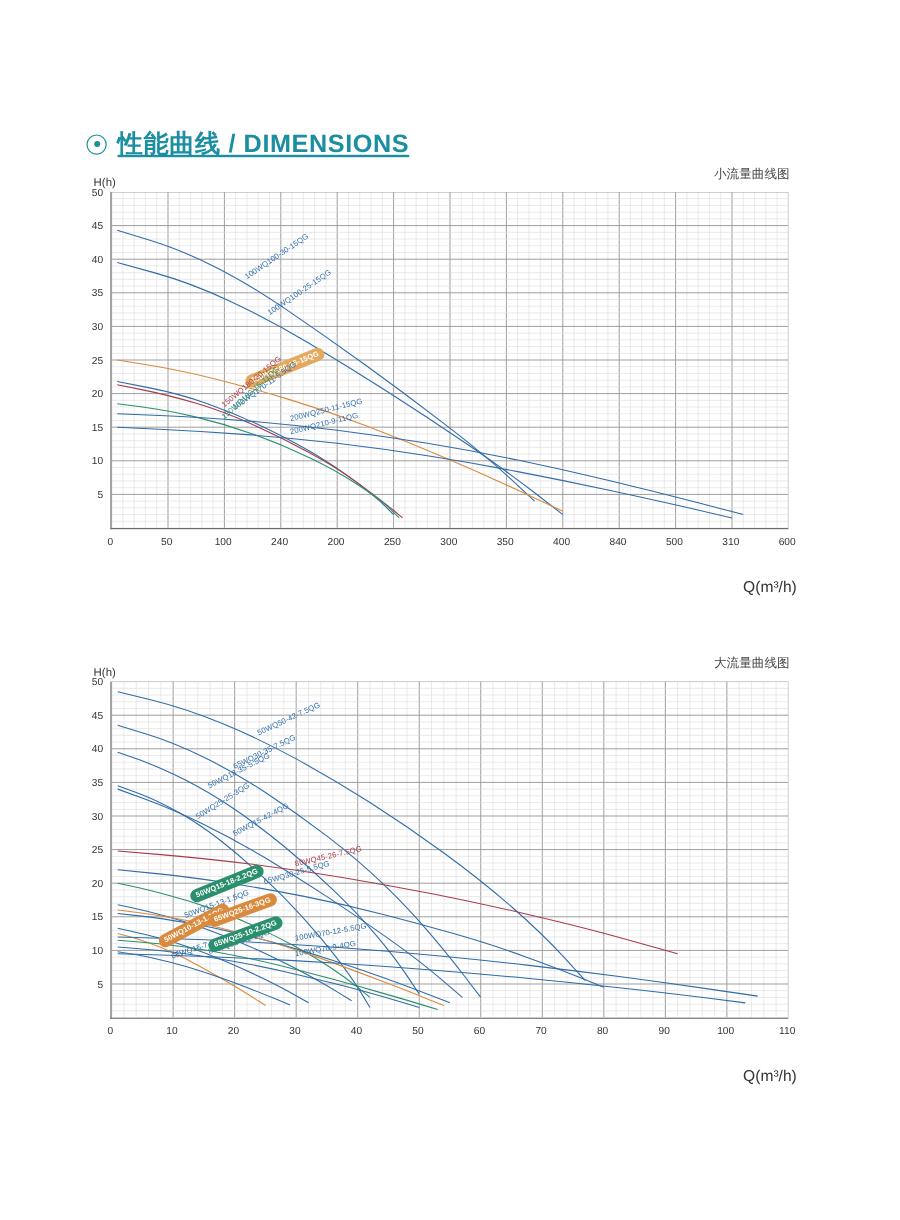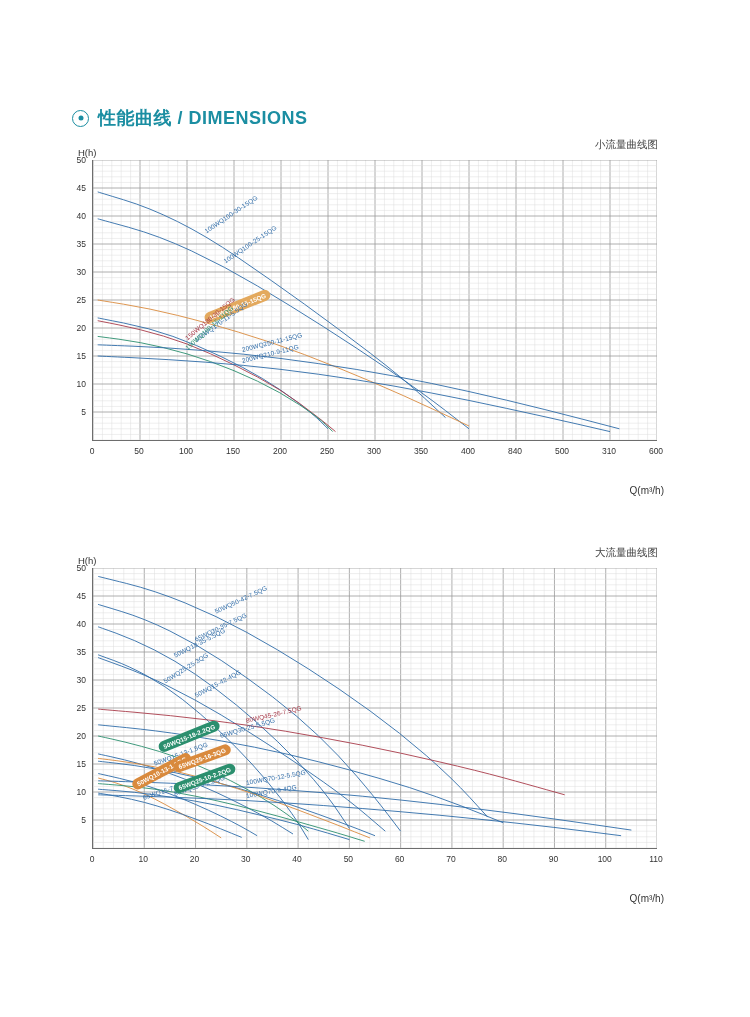--- a/index.html
+++ b/index.html
@@ -16,33 +16,33 @@
   }
   .hdr-icon{
     width:15px;height:15px;border-radius:50%;border:1.6px solid #1b8ea2;
     position:relative;display:inline-block;
   }
   .hdr-icon::after{
     content:"";position:absolute;left:50%;top:50%;width:5px;height:5px;
     background:#1b8ea2;border-radius:50%;transform:translate(-50%,-50%);
   }
   .hdr-title{
-    font-size:18px;color:#1b8ea2;letter-spacing:.5px;font-weight:bold;
+    font-size:21px;color:#1b8ea2;letter-spacing:.5px;font-weight:bold;text-decoration:underline;
   }
 
   
   .chart-block{position:absolute;}
   .chart-caption{
     position:absolute;right:0;top:-22px;font-size:10.5px;color:#444;text-align:center;
   }
   .axis-y-label{
     position:absolute;font-size:9.5px;color:#333;
   }
   .axis-x-label{
-    position:absolute;font-size:10px;color:#333;
+    position:absolute;font-size:13px;color:#333;
   }
   .plot{
     position:absolute;border-left:1px solid #6d6d6d;border-bottom:1px solid #6d6d6d;
     background:#ffffff;
   }
   .plot svg{position:absolute;left:0;top:0;}
   .tick{
     position:absolute;font-size:8.5px;color:#333;text-align:center;
   }
   .ytick{
@@ -202,21 +202,21 @@
           <path d="M4.7,157.9 Q4.7,157.9 30.6,163.0 Q56.4,168.0 79.9,176.4 Q103.4,184.8 126.9,196.0 Q150.4,207.2 169.2,218.4 Q188.0,229.6 204.4,242.2 Q220.9,254.8 227.9,261.8 L235.0,268.8" fill="none" stroke="#2f6ca8" stroke-width="0.9"></path>
           <path d="M4.7,160.7 Q4.7,160.7 25.9,164.9 Q47.0,169.1 70.5,176.1 Q94.0,183.1 117.5,193.8 Q141.0,204.4 164.5,217.0 Q188.0,229.6 206.8,243.6 Q225.6,257.6 234.1,264.6 L242.5,271.6" fill="none" stroke="#a83b4a" stroke-width="0.9"></path>
           <path d="M4.7,176.4 Q4.7,176.4 25.9,179.2 Q47.0,182.0 70.5,187.6 Q94.0,193.2 117.5,201.6 Q141.0,210.0 164.5,221.2 Q188.0,232.4 206.8,245.0 Q225.6,257.6 232.7,264.6 L239.7,271.6" fill="none" stroke="#2b8f6e" stroke-width="0.9"></path>
           <path d="M4.7,184.8 Q4.7,184.8 40.0,186.2 Q75.2,187.6 112.8,190.7 Q150.4,193.8 188.0,198.5 Q225.6,203.3 263.2,209.4 Q300.8,215.6 338.4,223.4 Q376.0,231.3 413.6,240.2 Q451.2,249.2 488.8,259.0 L526.4,268.8" fill="none" stroke="#2f6ca8" stroke-width="0.9"></path>
           <path d="M4.7,196.0 Q4.7,196.0 40.0,197.7 Q75.2,199.4 112.8,202.2 Q150.4,205.0 188.0,209.4 Q225.6,213.9 263.2,219.8 Q300.8,225.7 338.4,233.0 Q376.0,240.2 413.6,248.4 Q451.2,256.5 484.1,264.0 L517.0,271.6" fill="none" stroke="#2f6ca8" stroke-width="0.9"></path>
         </svg>
       </div>
   <div class="tick" style="left: -14px; top: 286px; width: 28px;">0</div>
       <div class="tick" style="left: 33px; top: 286px; width: 28px;">50</div>
       <div class="tick" style="left: 80px; top: 286px; width: 28px;">100</div>
-      <div class="tick" style="left: 127px; top: 286px; width: 28px;">150</div>
+      <div class="tick" style="left: 127px; top: 286px; width: 28px;">240</div>
       <div class="tick" style="left: 174px; top: 286px; width: 28px;">200</div>
       <div class="tick" style="left: 221px; top: 286px; width: 28px;">250</div>
       <div class="tick" style="left: 268px; top: 286px; width: 28px;">300</div>
       <div class="tick" style="left: 315px; top: 286px; width: 28px;">350</div>
       <div class="tick" style="left: 362px; top: 286px; width: 28px;">400</div>
       <div class="tick" style="left: 409px; top: 286px; width: 28px;">840</div>
       <div class="tick" style="left: 456px; top: 286px; width: 28px;">500</div>
       <div class="tick" style="left: 503px; top: 286px; width: 28px;">310</div>
       <div class="tick" style="left: 550px; top: 286px; width: 28px;">600</div>
       <div class="ytick" style="left: -28px; top: 247px;">5</div>

